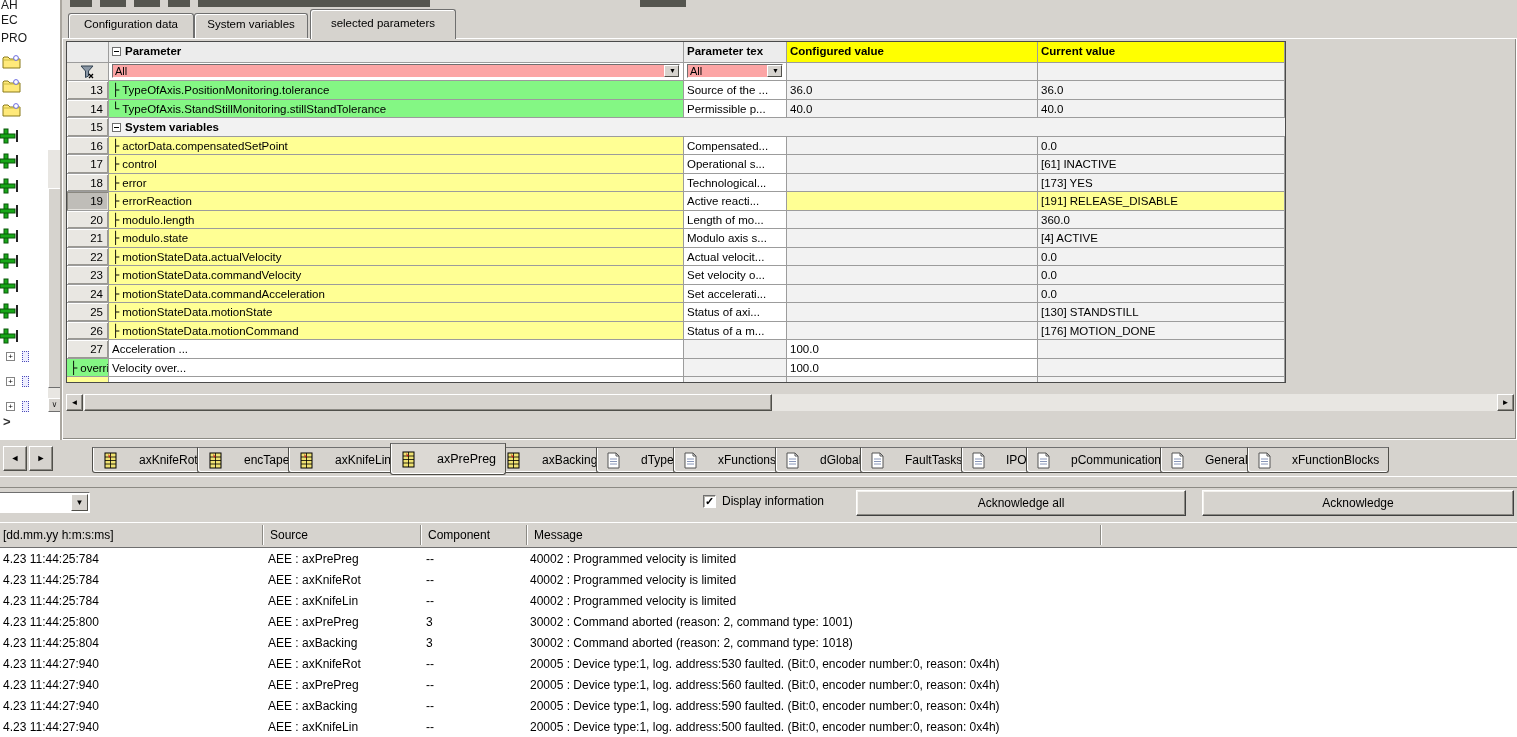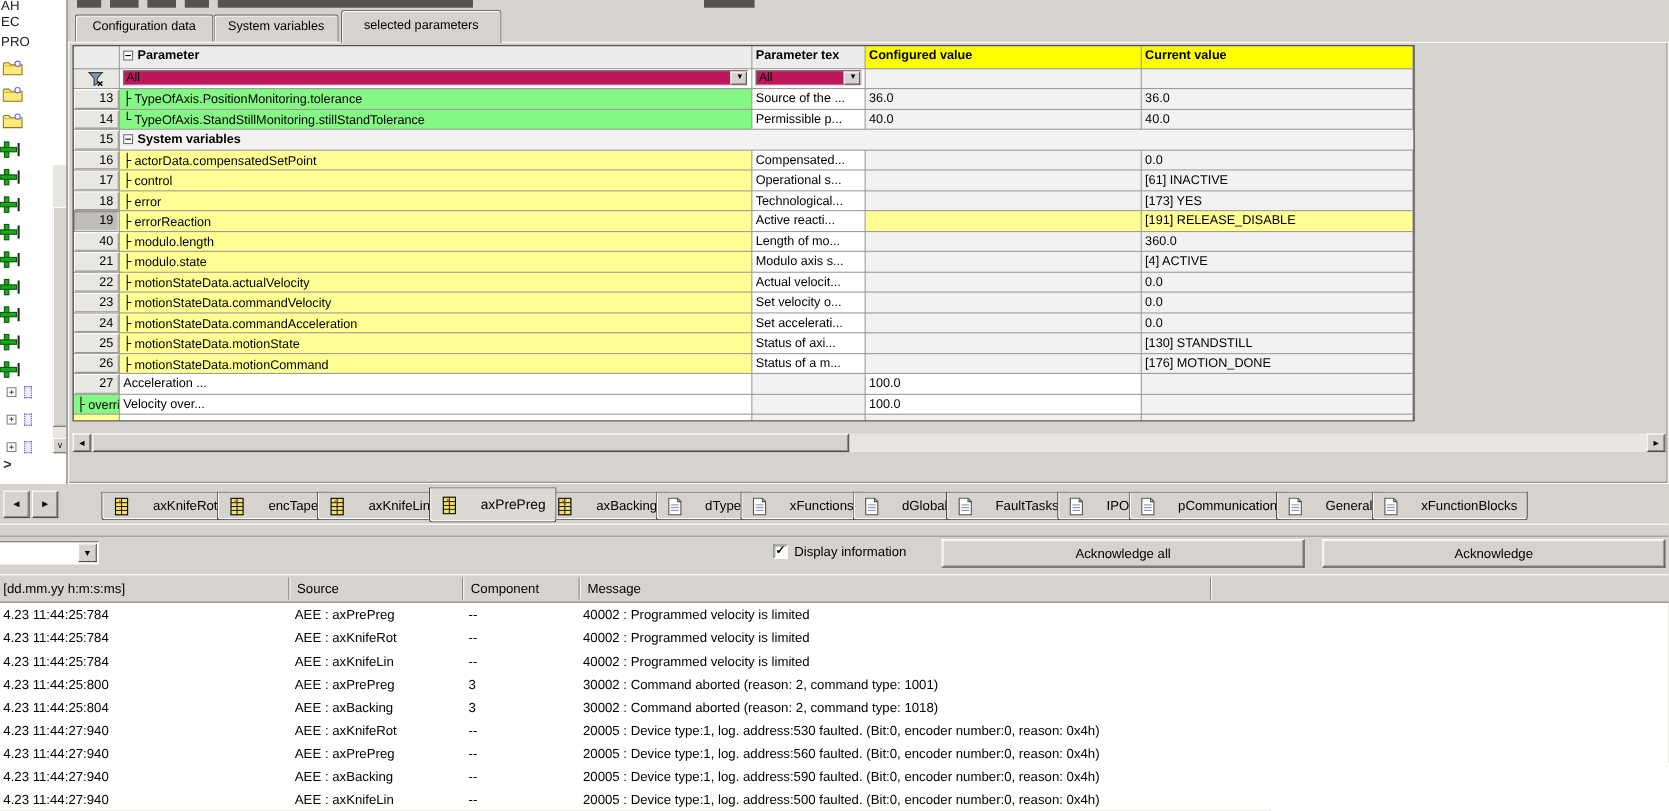--- a/index.html
+++ b/index.html
@@ -33,21 +33,21 @@
   .numcell { background:#e9e7e2 !important; text-align:right; padding-right:5px !important; box-shadow:inset 1px 1px #fff, inset -1px -1px #9a9892; }
   .numcell.sel { background:#bfbdb8 !important; box-shadow:inset 1px 1px #8a8880, inset -1px -1px #e5e3de; }
   .bg-green { background:#84f784 !important; }
   .bg-yellow { background:#ffff94 !important; }
   .bg-grey { background:#f2f2f2 !important; }
   .bg-white { background:#fff !important; }
   .treeglyph { font-family:"DejaVu Sans Mono", monospace; font-size:12px; margin-right:3px; }
   .minusbox { display:inline-block; width:9px; height:9px; border:1px solid #6f6f6f; background:#fff; position:relative; vertical-align:-1px; margin-right:4px; }
   .minusbox i { position:absolute; left:1px; top:3px; width:5px; height:1px; background:#000; }
   .groupcell { grid-column:2 / -1; background:#f2f2f2 !important; font-weight:bold; }
-  .combo { display:flex; height:14px; margin-top:0; border:1px solid; border-color:#6f6f6f #fff #fff #6f6f6f; background:#be185d; align-items:center; }
+  .combo { display:flex; height:14px; margin-top:0; border:1px solid; border-color:#6f6f6f #fff #fff #6f6f6f; background:#fca5a5; align-items:center; }
   .combo span { flex:1; padding-left:2px; font-size:11px; line-height:12px; }
   .combo .cbtn { width:15px; height:12px; background:#d6d3ce; border:1px solid; border-color:#fff #504f4a #504f4a #fff; font-size:7px; text-align:center; line-height:10px; flex:none; }
   .filtercell { background:#e9e7e2 !important; display:flex; align-items:center; justify-content:center; }
 
   
   #hscroll { position:absolute; left:3px; top:355px; width:1448px; height:17px; background:#e8e6e2; }
   #hscroll .sbtn { position:absolute; top:0; width:17px; height:17px; background:#d6d3ce; border:1px solid; border-color:#fff #504f4a #504f4a #fff; box-shadow:inset -1px -1px #8c8a84; font-size:8px; text-align:center; line-height:15px; }
   #hscroll .thumb { position:absolute; left:18px; top:0; width:688px; height:17px; background:#d6d3ce; border:1px solid; border-color:#fff #504f4a #504f4a #fff; box-shadow:inset -1px -1px #8c8a84; }
 
   
@@ -260,21 +260,21 @@
       <div class="bg-white">Technological...</div>
       <div class="bg-grey"></div>
       <div class="bg-grey">[173] YES</div>
       <div class="bg-grey"></div>
       <div class="numcell sel">19</div>
       <div class="bg-yellow"><span class="treeglyph">├</span>errorReaction</div>
       <div class="bg-white">Active reacti...</div>
       <div class="bg-yellow"></div>
       <div class="bg-yellow">[191] RELEASE_DISABLE</div>
       <div class="bg-yellow"></div>
-      <div class="numcell">40</div>
+      <div class="numcell">20</div>
       <div class="bg-yellow"><span class="treeglyph">├</span>modulo.length</div>
       <div class="bg-white">Length of mo...</div>
       <div class="bg-grey"></div>
       <div class="bg-grey">360.0</div>
       <div class="bg-grey"></div>
       <div class="numcell">21</div>
       <div class="bg-yellow"><span class="treeglyph">├</span>modulo.state</div>
       <div class="bg-white">Modulo axis s...</div>
       <div class="bg-grey"></div>
       <div class="bg-grey">[4] ACTIVE</div>

